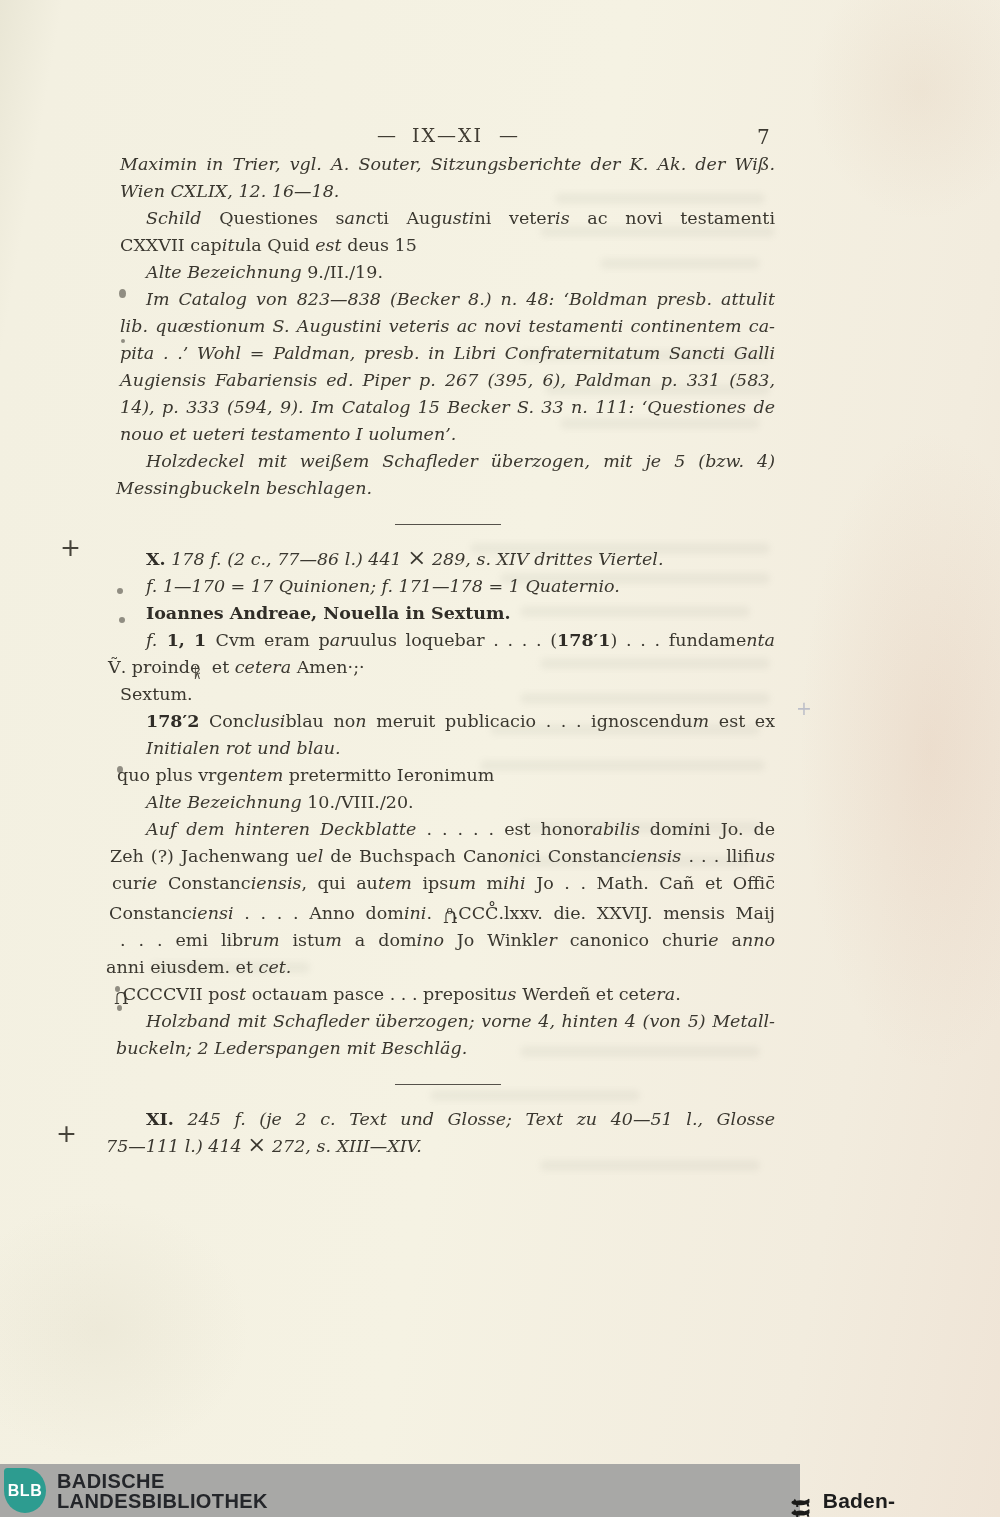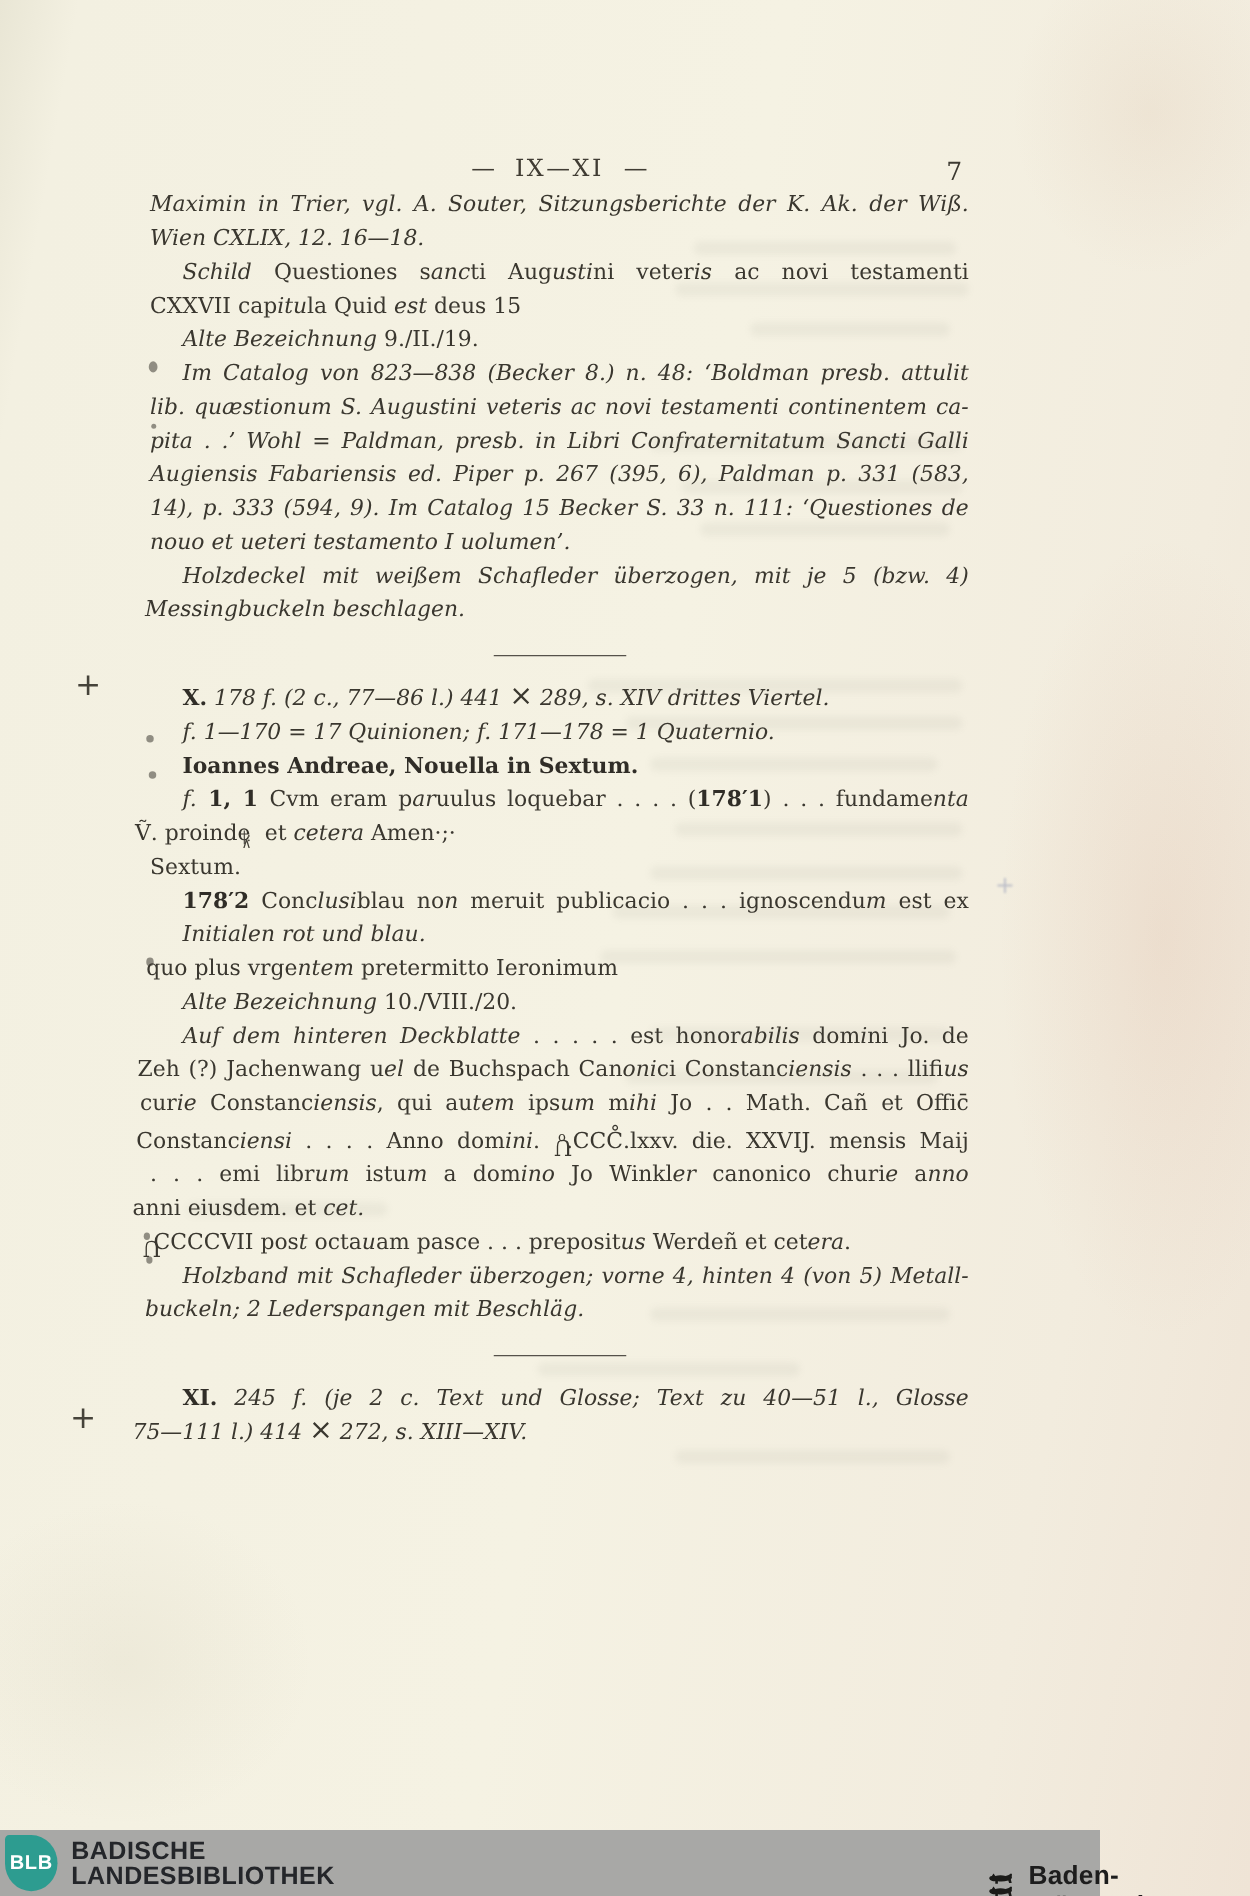--- a/index.html
+++ b/index.html
@@ -33,21 +33,21 @@
   .line span.i{font-style:italic;}
   .line span.b{font-weight:bold;color:#302d27;}
   .line span.x{font-size:1.3em;line-height:1;}
   .line span.sup{font-size:.6em;vertical-align:.5em;}
   .line span.m{display:inline-block;transform:rotate(180deg);transform-origin:50% 55%;}
   .stack{display:inline-block;vertical-align:-6px;line-height:.5;font-size:11px;text-align:center;margin:0 3px;color:#45423a;}
   .stack span{display:block;}
   .sep{height:44px;position:relative;}
   .sepline{position:absolute;left:50%;top:50%;transform:translateX(-50%);width:106px;border-top:1.5px solid #55514а;border-top:1.5px solid #55514a;}
   
-  .footer{position:absolute;left:0;bottom:0;width:880px;height:53px;background:#a8a8a6;
+  .footer{position:absolute;left:0;bottom:0;width:800px;height:53px;background:#a8a8a6;
     font-family:"Liberation Sans","DejaVu Sans",sans-serif;display:flex;align-items:center;}
   .logo{position:absolute;left:4px;top:4px;width:42px;height:45px;background:#2d9c90;
     border-radius:8% 50% 50% 50%;display:flex;align-items:center;justify-content:center;}
   .logotext{color:#fff;font-weight:bold;font-size:16px;letter-spacing:.5px;}
   .org{position:absolute;left:57px;top:7px;color:#24262a;font-weight:bold;font-size:20px;line-height:20px;letter-spacing:.4px;}
   .state{position:absolute;left:790px;top:0;height:53px;display:flex;align-items:flex-end;margin-top:20px;}
   .lions{width:30px;height:46px;}
   .statename{margin-left:12px;font-size:21px;font-weight:600;color:#1d1d1d;letter-spacing:.2px;}
 </style>
 </head>

